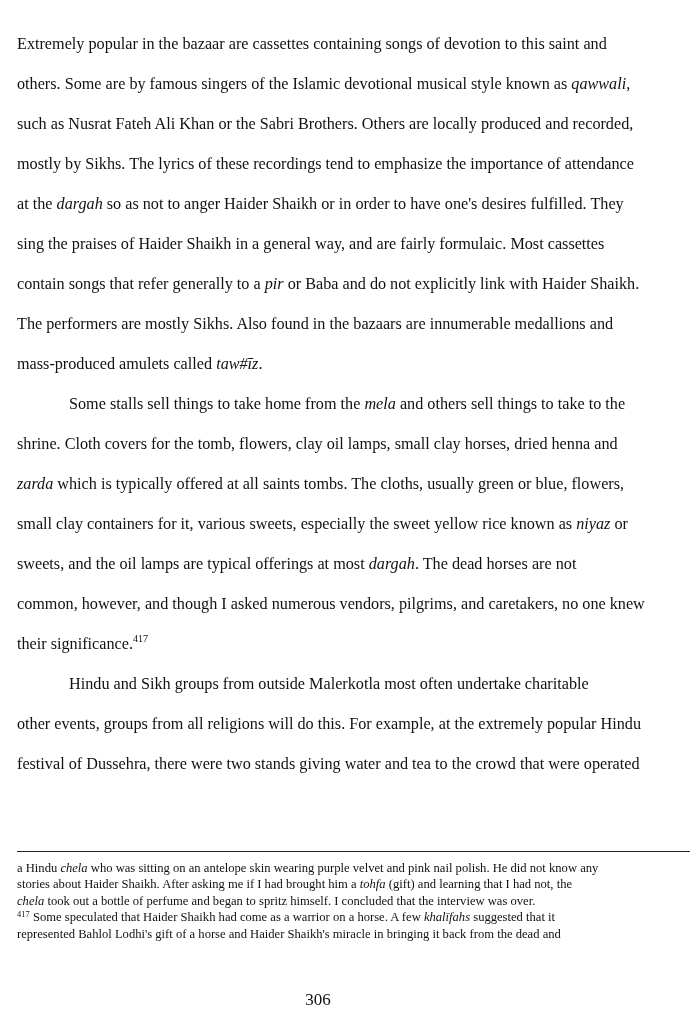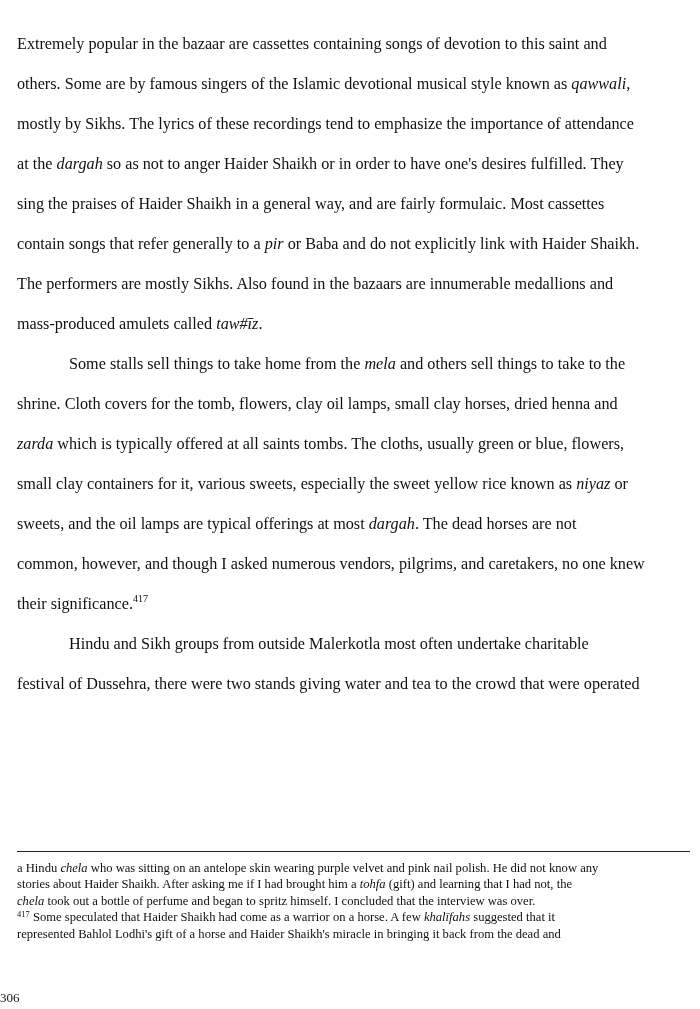--- a/index.html
+++ b/index.html
@@ -10,44 +10,46 @@
                font-size: 16.2px; line-height: 40px; }
   .line { display: block; white-space: nowrap; height: 40px; }
   .indent { padding-left: 52px; }
   i { font-style: italic; }
   sup { font-size: 10px; vertical-align: 7px; line-height: 0; }
   .rule { position: absolute; left: 17px; top: 851px; width: 673px; height: 1px; background: #222; }
   .footnotes { position: absolute; left: 17px; top: 860px; width: 675px;
                font-size: 12.6px; line-height: 16.4px; }
   .fline { display: block; white-space: nowrap; }
   .fnsup { font-size: 8.5px; vertical-align: 4px; line-height: 0; }
-  .page-number { position: absolute; left: 0; width: 636px; top: 990px; 
-                 font-size: 13px; }
+  .page-number { position: absolute; left: 0; width: 636px; top: 990px; text-align: center;
+                 font-size: 17px; }
 </style>
 </head>
 <body>
 
 <div class="page">
   <div class="body-text" id="body-text">
       <span class="line"><span>Extremely popular in the bazaar are cassettes containing songs of devotion to this saint and</span></span>
       <span class="line"><span>others.  Some are by famous singers of the Islamic devotional musical style known as </span><i>qawwali</i><span>,</span></span>
+      <span class="line"><span>such as Nusrat Fateh Ali Khan or the Sabri Brothers.  Others are locally produced and recorded,</span></span>
       <span class="line"><span>mostly by Sikhs.  The lyrics of these recordings tend to emphasize the importance of attendance</span></span>
       <span class="line"><span>at the </span><i>dargah</i><span> so as not to anger Haider Shaikh or in order to have one's desires fulfilled.  They</span></span>
       <span class="line"><span>sing the praises of Haider Shaikh in a general way, and are fairly formulaic.  Most cassettes</span></span>
       <span class="line"><span>contain songs that refer generally to a </span><i>pir</i><span> or Baba and do not explicitly link with Haider Shaikh.</span></span>
       <span class="line"><span>The performers are mostly Sikhs.  Also found in the bazaars are innumerable medallions and</span></span>
       <span class="line"><span>mass-produced amulets called </span><i>taw#īz</i><span>.</span></span>
       <span class="line indent"><span>Some stalls sell things to take home from the </span><i>mela</i><span> and others sell things to take to the</span></span>
       <span class="line"><span>shrine.  Cloth covers for the tomb, flowers, clay oil lamps, small clay horses, dried henna and</span></span>
       <span class="line"><i>zarda</i><span> which is typically offered at all saints tombs.  The cloths, usually green or blue, flowers,</span></span>
       <span class="line"><span>small clay containers for it, various sweets, especially the sweet yellow rice known as </span><i>niyaz</i><span> or</span></span>
       <span class="line"><span>sweets, and the oil lamps are typical offerings at most </span><i>dargah</i><span>.  The dead horses are not</span></span>
       <span class="line"><span>common, however, and though I asked numerous vendors, pilgrims, and caretakers, no one knew</span></span>
       <span class="line"><span>their significance.</span><sup>417</sup></span>
       <span class="line indent"><span>Hindu and Sikh groups from outside Malerkotla most often undertake charitable</span></span>
+      <span class="line"><span>other events, groups from all religions will do this.  For example, at the extremely popular Hindu</span></span>
       <span class="line"><span>festival of Dussehra, there were two stands giving water and tea to the crowd that were operated</span></span>
     </div>
   <div class="rule"></div>
   <div class="footnotes" id="footnotes">
       <span class="fline"><span>a Hindu </span><i>chela</i><span> who was sitting on an antelope skin wearing purple velvet and pink nail polish.  He did not know any</span></span>
       <span class="fline"><span>stories about Haider Shaikh.  After asking me if I had brought him a </span><i>tohfa</i><span> (gift) and learning that I had not, the</span></span>
       <span class="fline"><i>chela</i><span> took out a bottle of perfume and began to spritz himself.  I concluded that the interview was over.</span></span>
       <span class="fline"><sup class="fnsup">417</sup><span> Some speculated that Haider Shaikh had come as a warrior on a horse.  A few </span><i>khalīfahs</i><span> suggested that it</span></span>
       <span class="fline"><span>represented Bahlol Lodhi's gift of a horse and Haider Shaikh's miracle in bringing it back from the dead and</span></span>
     </div>

